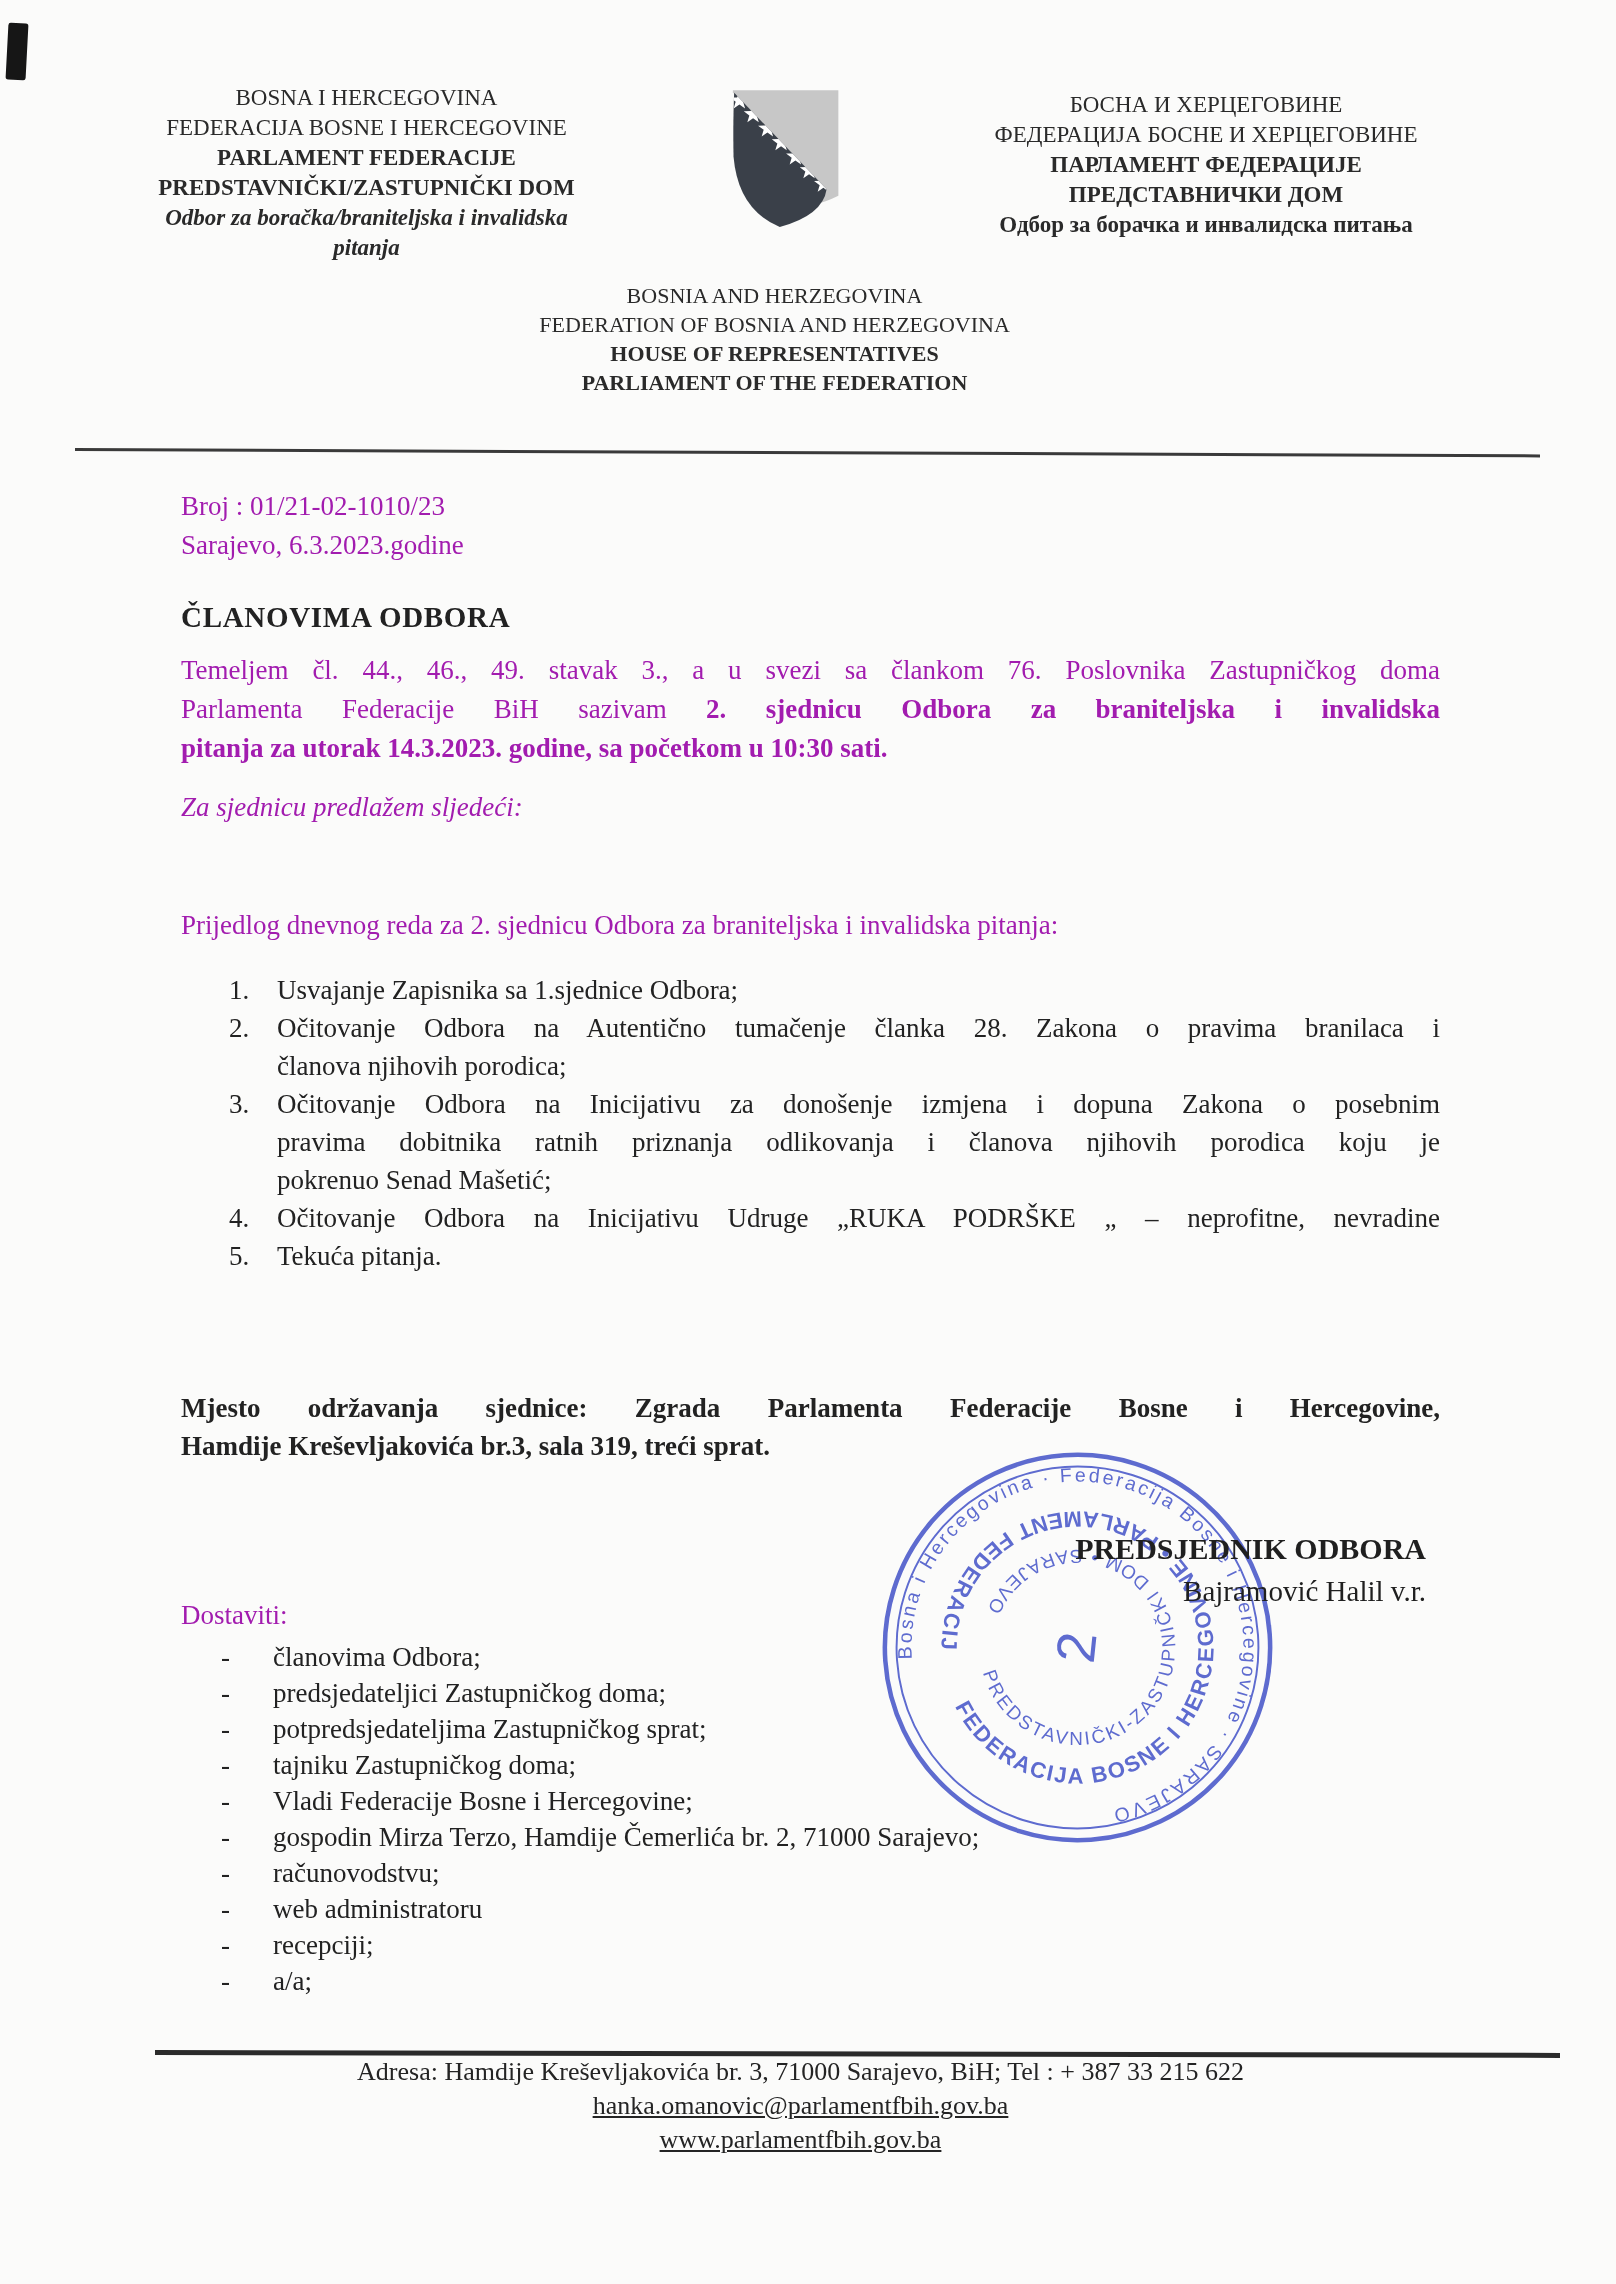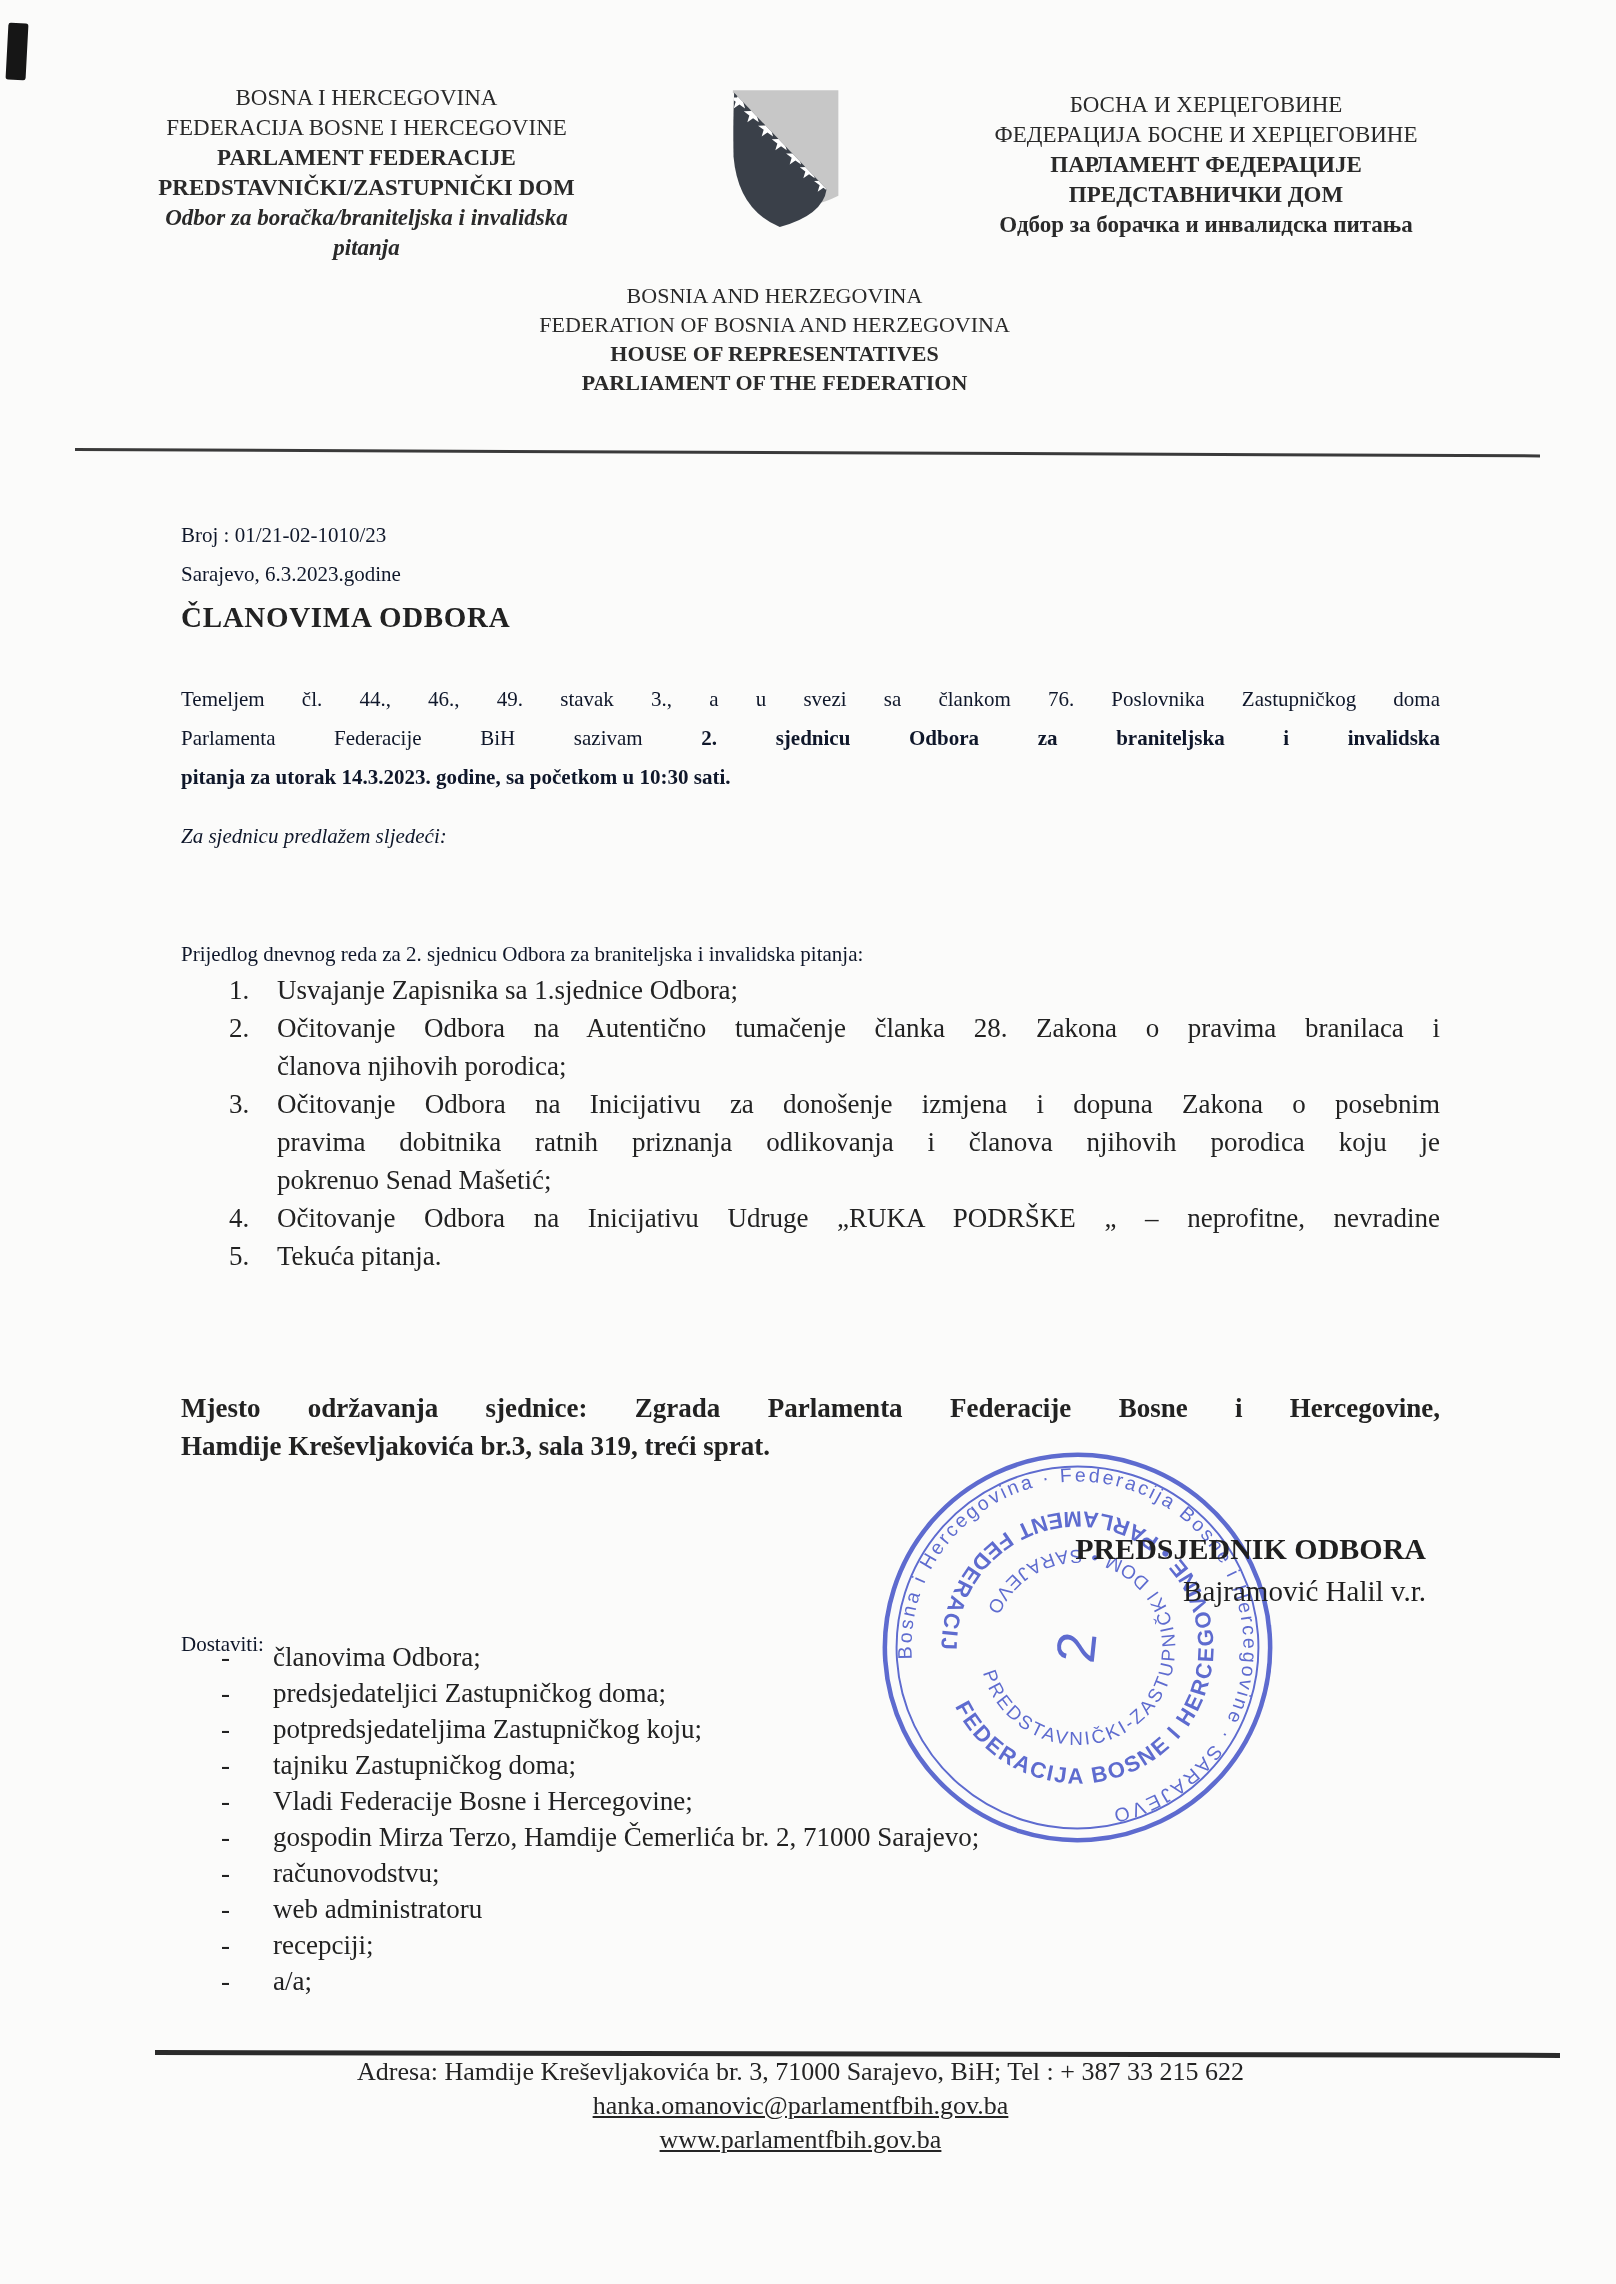--- a/index.html
+++ b/index.html
@@ -15,21 +15,21 @@
   .tline.j { text-align:justify; text-align-last:justify; white-space:normal; }
   .tline.i { font-style:italic; }
 
   
   .hdr { text-align:center; font-size:23px; line-height:30px; color:#2a2a2a; }
   .hdr .tline { white-space:nowrap; }
 
   .rule { background:#3a3a3a; }
 
   
-  .body-text { font-size:21px; line-height:39px; color:#0f172a;margin-top:29px; }
+  .body-text { font-size:27px; line-height:39px; color:#a21caf; }
   .recipient { font-size:29px; font-weight:700; letter-spacing:0.7px; }
   .agenda-title { font-size:30px; font-weight:700; letter-spacing:0.45em; text-align:center; }
   .list { font-size:27px; }
   .list .li { display:flex; }
   .list .mk { flex:0 0 96px; padding-left:48px; box-sizing:border-box; }
   .list .ct { flex:1 1 auto; min-width:0; }
   .list.dash .mk { flex-basis:92px; padding-left:40px; }
   .agenda-list { line-height:38px; }
   .dist-list { line-height:36px; }
   .venue { font-size:27px; line-height:38px; font-weight:700; }
@@ -198,21 +198,21 @@
       </div>
       <div class="li">
         <span class="mk">-</span>
         <div class="ct">
           <div class="tline"><span>predsjedateljici Zastupničkog  doma;</span></div>
         </div>
       </div>
       <div class="li">
         <span class="mk">-</span>
         <div class="ct">
-          <div class="tline"><span>potpredsjedateljima Zastupničkog  koju;</span></div>
+          <div class="tline"><span>potpredsjedateljima Zastupničkog  sprat;</span></div>
         </div>
       </div>
       <div class="li">
         <span class="mk">-</span>
         <div class="ct">
           <div class="tline"><span>tajniku Zastupničkog  doma;</span></div>
         </div>
       </div>
       <div class="li">
         <span class="mk">-</span>

